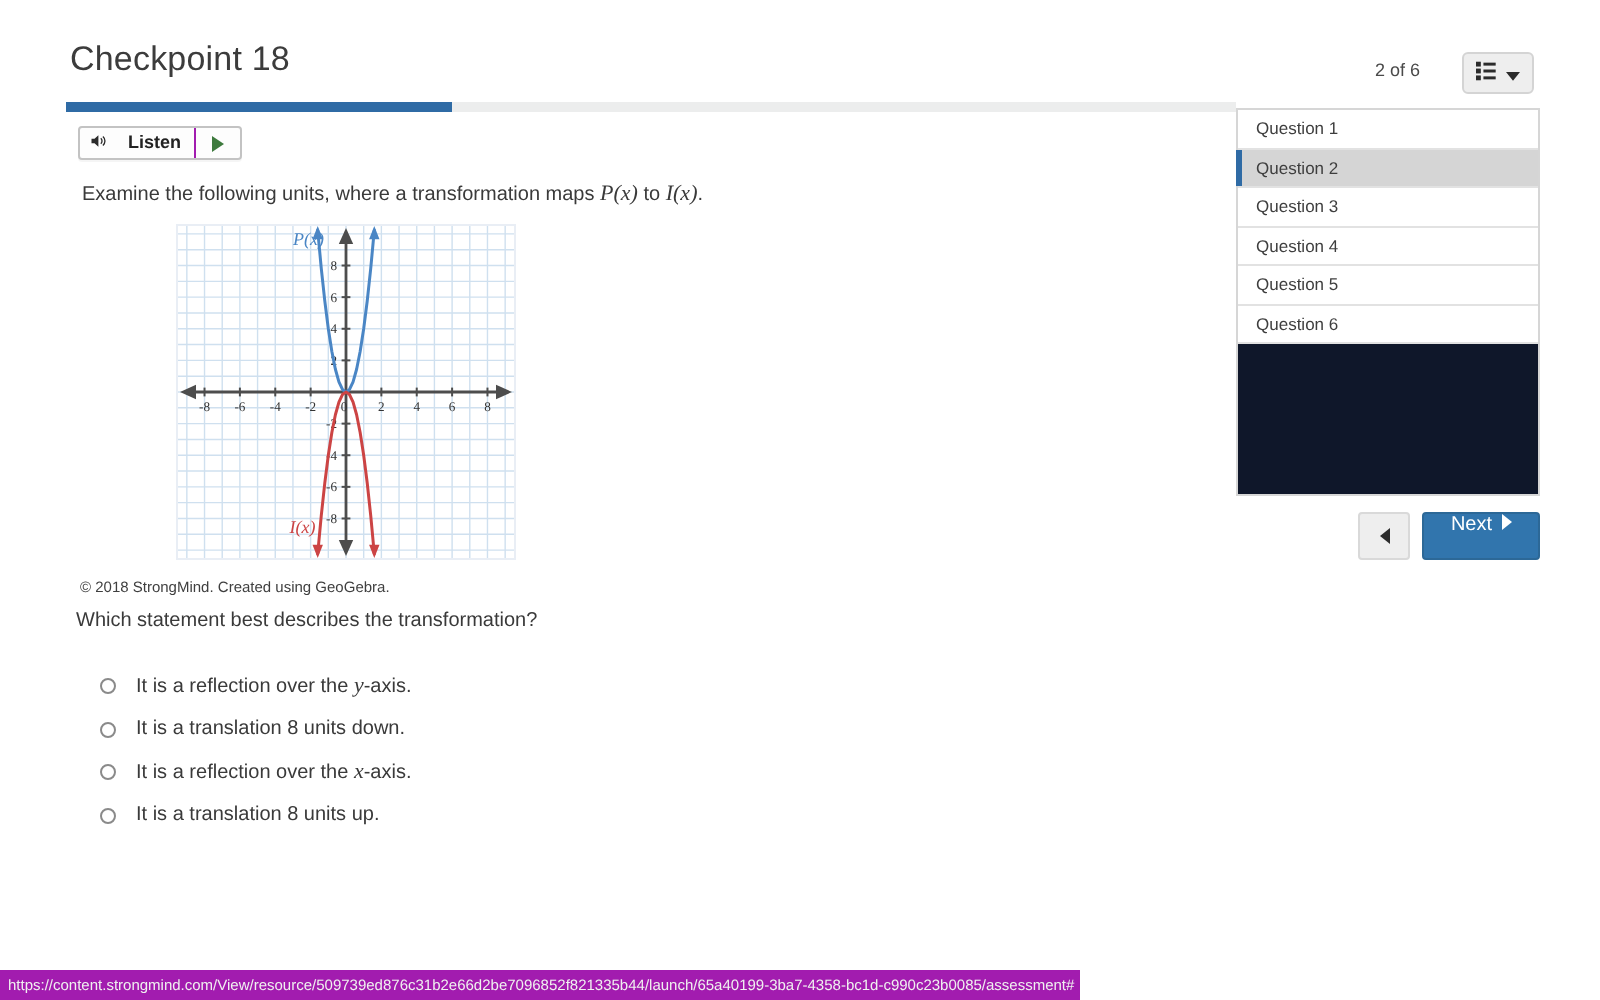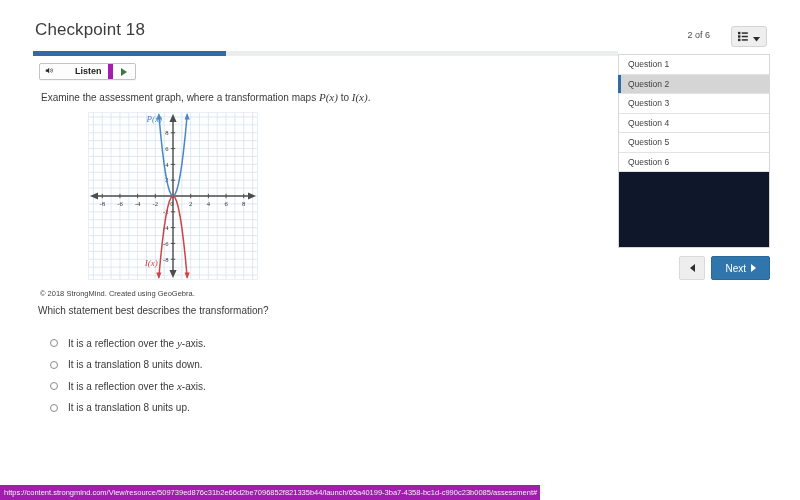--- a/index.html
+++ b/index.html
@@ -30,24 +30,24 @@
 
   
   .listen-group {
     position: absolute; left: 39px; top: 63px;
     display: flex; align-items: stretch;
     border: 1px solid #c3c3c3; background: #fdfdfd;
     border-radius: 2px; height: 17px;
     box-shadow: 0 1px 0 rgba(0,0,0,0.04);
   }
   .listen-btn {
-    display: flex; align-items: center; gap: 21px;
+    display: flex; align-items: center; gap: 10px;
     padding: 0 6px 0 5px;
     font-size: 9px; font-weight: bold; color: #222;
-    border-right: 5px solid #a21caf;
+    border-right: 1px solid #a21caf;
     line-height: 1;
   }
   .spk { display:block; }
   .play-btn {
     display: flex; align-items: center; justify-content: center;
     width: 22px;
   }
 
   
   .prompt {
@@ -127,21 +127,21 @@
   }
   .prev-btn {
     width: 26px; height: 24px;
     background: #eeeeee; border: 1px solid #d9d9d9; border-radius: 2px;
     display: flex; align-items: center; justify-content: center;
   }
   .next-btn {
     height: 24px; padding: 0 13px;
     background: #3175ad; border: 1px solid #2c6897; border-radius: 2px;
     color: #fff; font-size: 10px;
-    display: flex; align-items: center; justify-content: center; gap: 5px;
+    display: flex; align-items: flex-start; justify-content: center; gap: 5px;
   }
   .tri-left { width:0;height:0;border-top:4px solid transparent;border-bottom:4px solid transparent;border-right:5px solid #2d2d2d; }
   .tri-right-w { width:0;height:0;border-top:4px solid transparent;border-bottom:4px solid transparent;border-left:5px solid #ffffff; }
   .tri-right-g { width:0;height:0;border-top:4px solid transparent;border-bottom:4px solid transparent;border-left:6px solid #3d7a3d; }
 
   
   .statusbar {
     position: absolute; left: 0; bottom: 0;
     width: 540px; height: 15px;
     background: #a21caf; color: #f0f0f0;
@@ -172,21 +172,21 @@
         </svg>
       </span>
       <span>Listen</span>
     </div>
     <div class="play-btn">
       <span class="tri-right-g"></span>
     </div>
   </div>
 
   <div class="prompt">
-    <span>Examine the assessment graph, where a transformation maps </span><span class="mathv">P(x)</span><span> to </span><span class="mathv">I(x)</span><span>.</span>
+    <span>Examine the following units, where a transformation maps </span><span class="mathv">P(x)</span><span> to </span><span class="mathv">I(x)</span><span>.</span>
   </div>
 
   <div class="graph-wrap">
     <svg id="graph-svg" width="168" height="166" viewBox="0 0 168 166">
         <line x1="4.421052631578947" y1="0" x2="4.421052631578947" y2="166" stroke="#cfe0ef" stroke-width="0.7"></line>
         <line x1="13.26315789473684" y1="0" x2="13.26315789473684" y2="166" stroke="#cfe0ef" stroke-width="0.7"></line>
         <line x1="22.105263157894736" y1="0" x2="22.105263157894736" y2="166" stroke="#cfe0ef" stroke-width="0.7"></line>
         <line x1="30.94736842105263" y1="0" x2="30.94736842105263" y2="166" stroke="#cfe0ef" stroke-width="0.7"></line>
         <line x1="39.78947368421053" y1="0" x2="39.78947368421053" y2="166" stroke="#cfe0ef" stroke-width="0.7"></line>
         <line x1="48.631578947368425" y1="0" x2="48.631578947368425" y2="166" stroke="#cfe0ef" stroke-width="0.7"></line>

